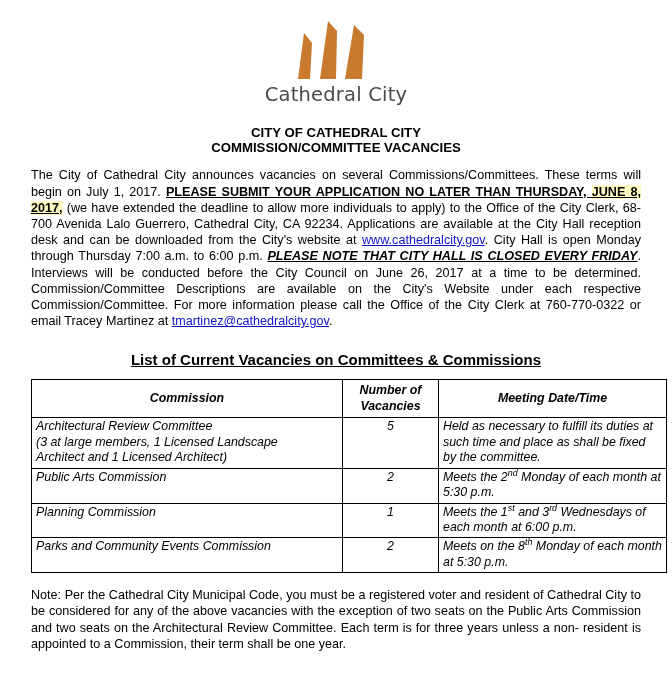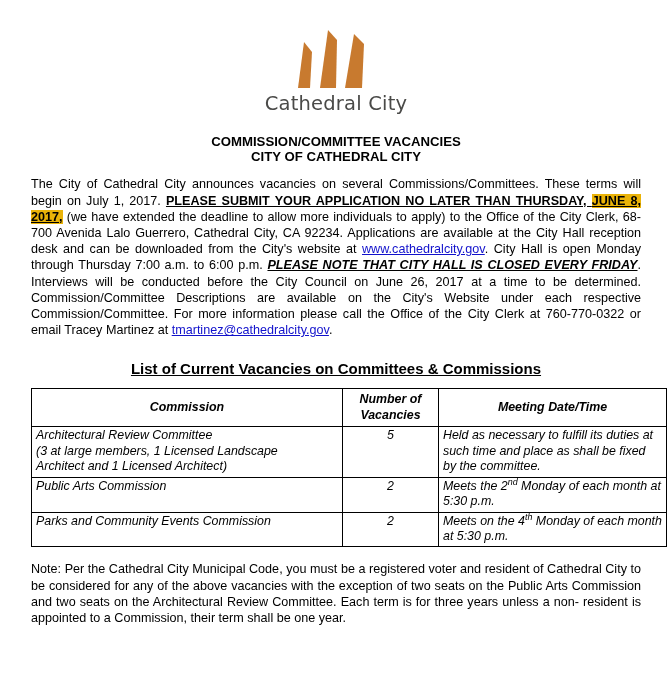--- a/index.html
+++ b/index.html
@@ -17,21 +17,21 @@
   .page {
     width: 672px;
     height: 688px;
     position: relative;
     box-sizing: border-box;
     padding: 0 31px;
   }
 
   
   .logo-block {
-    padding-top: 30px;
+    padding-top: 21px;
     text-align: center;
   }
   .logo-mark {
     display: block;
     margin: 0 auto;
   }
   .logo-word {
     font-family: "DejaVu Sans", sans-serif;
     font-size: 19.5px;
     color: #4a4a48;
@@ -56,21 +56,21 @@
     line-height: 16.2px;
     text-align: justify;
     margin-top: 12px;
   }
   .para.note {
     margin-top: 14px;
     text-align: justify;
   }
 
   b.hl {
-    background: #eab308;
+    background: #fef9c3;
   }
   .bu {
     font-weight: bold;
     text-decoration: underline;
   }
   .biu {
     font-weight: bold;
     font-style: italic;
     text-decoration: underline;
   }
@@ -135,22 +135,22 @@
   <div class="logo-block">
     <svg class="logo-mark" width="96" height="60" viewBox="0 0 96 60">
       <path d="M10 58 L22 58 L24 22 L16 12 Z" fill="#c87a2f"></path>
       <path d="M32 58 L48 58 L49 10 L40 0 Z" fill="#c87a2f"></path>
       <path d="M57 58 L74 58 L76 14 L66 4 Z" fill="#c87a2f"></path>
     </svg>
     <div class="logo-word">Cathedral City</div>
   </div>
 
   <div class="doc-title">
+    <div>CITY OF CATHEDRAL CITY</div>
     <div>COMMISSION/COMMITTEE VACANCIES</div>
-    <div>CITY OF CATHEDRAL CITY</div>
   </div>
 
   <div class="para"><span>The City of Cathedral City announces vacancies on several Commissions/Committees.  These terms will begin on July 1, 2017. </span><span class="bu">PLEASE SUBMIT YOUR APPLICATION NO LATER THAN THURSDAY, </span><b class="hl bu">JUNE 8,</b> <b class="hl bu">2017,</b><span class="b"> (we have extended the deadline to allow more individuals to apply)</span><span> to the Office of the City Clerk, 68-700 Avenida Lalo Guerrero, Cathedral City, CA 92234.    Applications are available at the City Hall reception desk and can be downloaded from the City's website at </span><a class="link" href="#">www.cathedralcity.gov</a><span>.  City Hall is open Monday through Thursday 7:00 a.m. to 6:00 p.m</span><span class="b">. </span><span class="biu">PLEASE NOTE THAT CITY HALL IS CLOSED EVERY FRIDAY</span><span>. Interviews will be conducted before the City Council on June 26, 2017 at a time to be determined.   Commission/Committee Descriptions are available on the City's Website under each respective Commission/Committee.  For more information please call the Office of the City Clerk at 760-770-0322 or email Tracey Martinez at </span><a class="link" href="#">tmartinez@cathedralcity.gov</a><span>.</span></div>
 
   <div class="list-heading">List of Current Vacancies on Committees &amp; Commissions</div>
 
   <table class="vac">
     <thead>
       <tr>
         <th class="col-commission">Commission</th>
@@ -173,23 +173,30 @@
       </tr>
       <tr>
         <td>
           <div>Public Arts Commission</div>
         </td>
         <td class="num">2</td>
         <td><span>Meets the 2</span><sup>nd</sup><span> Monday of each month at 5:30 p.m.</span></td>
       </tr>
       <tr>
         <td>
+          <div>Planning Commission</div>
+        </td>
+        <td class="num">1</td>
+        <td><span>Meets the 1</span><sup>st</sup><span> and 3</span><sup>rd</sup><span> Wednesdays of each month at 6:00 p.m.</span></td>
+      </tr>
+      <tr>
+        <td>
           <div>Parks and Community Events Commission</div>
         </td>
         <td class="num">2</td>
-        <td><span>Meets on the 4</span><sup>th</sup><span> Monday of each month at 5:30 p.m.</span></td>
+        <td><span>Meets on the 8</span><sup>th</sup><span> Monday of each month at 5:30 p.m.</span></td>
       </tr>
     </tbody>
   </table>
 
   <div class="para note">Note: Per the Cathedral City Municipal Code, you must be a registered voter and resident of Cathedral City to be considered for any of the above vacancies with the exception of two seats on the Public Arts Commission and two seats on the Architectural Review Committee.  Each term is for three years unless a non- resident is appointed to a Commission, their term shall be one year.</div>
 
 </div>
 
 </body></html>

